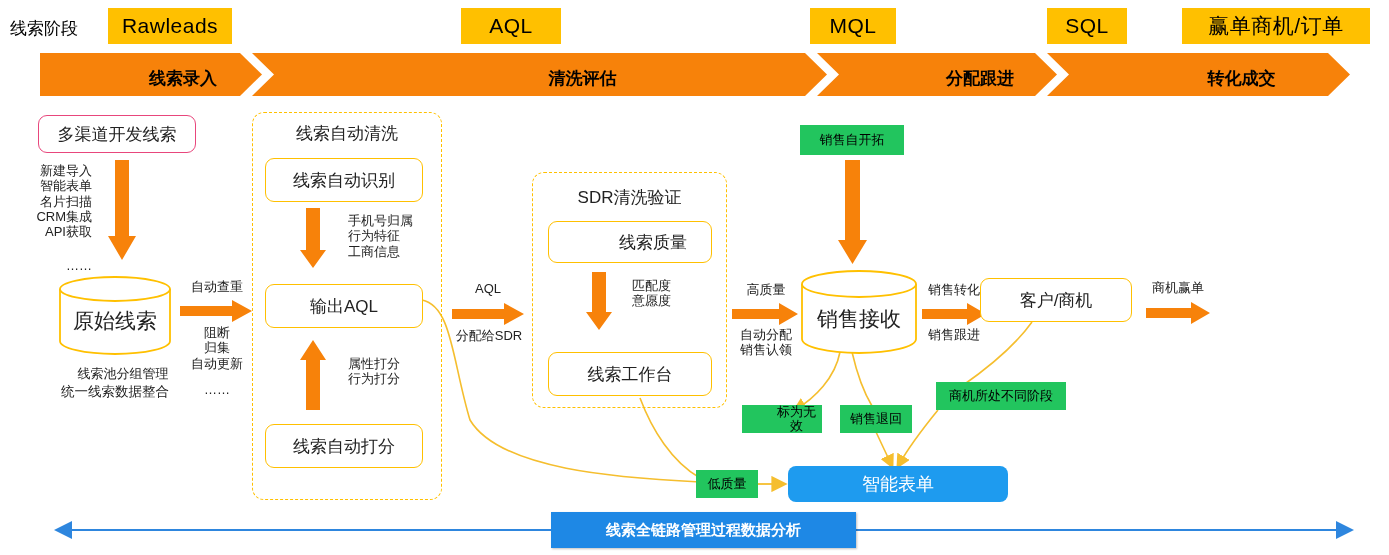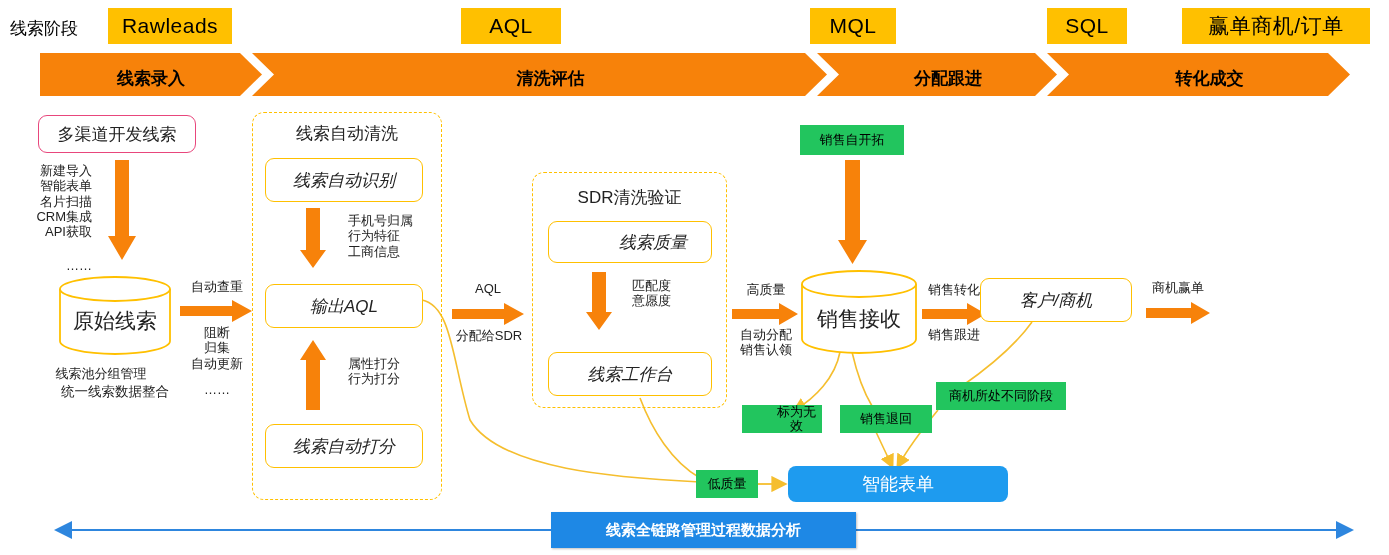--- a/index.html
+++ b/index.html
@@ -11,28 +11,28 @@
   .stage-row-label{font-size:17px;color:#000;line-height:1;}
   .stage-chip{
     background:#FFC000;color:#000;font-size:21px;
     display:flex;align-items:center;justify-content:center;
     letter-spacing:.5px;
   }
   .band-wrap{position:absolute;left:40px;top:53px;width:1310px;height:43px;}
   .band-svg{display:block;}
   .band-label{
     position:absolute;top:0;height:50px;display:flex;align-items:center;justify-content:center;
-    font-size:17px;font-weight:bold;color:#000;
+    font-size:17px;font-weight:bold;color:#000;margin-left:32px;
   }
 
   
   .rbox{
     border:1.6px solid #FFC000;border-radius:9px;background:#fff;
     display:flex;align-items:center;justify-content:center;text-align:center;
-    font-size:17px;color:#222;font-style:italic;
+    font-size:17px;color:#222;
   }
   .pinkbox{
     border:1.8px solid #E8467C;border-radius:9px;background:#fff;
     display:flex;align-items:center;justify-content:center;
     font-size:17px;color:#222;
   }
   .yellowtag{
     background:#22c55e;color:#000;font-size:13px;
     display:flex;align-items:center;justify-content:center;text-align:center;
     line-height:1.1;
@@ -145,21 +145,21 @@
   </svg>
 
   <div class="cyl" style="left:58px;top:276px;width:114px;height:78px;">
     <svg width="114" height="78" viewBox="0 0 114 78">
       <path d="M2,13 L2,65 A55,13 0 0 0 112,65 L112,13" fill="#fff" stroke="#FFC000" stroke-width="1.8"></path>
       <ellipse cx="57" cy="13" rx="55" ry="12" fill="#fff" stroke="#FFC000" stroke-width="1.8"></ellipse>
     </svg>
     <div class="cyl-label" style="top:58%;">原始线索</div>
   </div>
 
-  <div class="abs txt txt-c" style="left:26px;top:366px;width:150px;">线索池分组管理</div>
+  <div class="abs txt txt-c" style="left:48px;top:366px;width:150px;">线索池分组管理</div>
   <div class="abs txt txt-c txt-sm" style="left:40px;top:384px;width:150px;">统一线索数据整合</div>
 
   <div class="abs txt txt-c" style="left:178px;top:279px;width:78px;">自动查重</div>
   <svg class="abs" style="left:180px;top:300px;width:74px;height:24px;">
     <polygon points="0,6 52,6 52,0 72,11 52,22 52,16 0,16" fill="#F7820A"></polygon>
   </svg>
   <div class="abs txt txt-c" style="left:178px;top:325px;width:78px;">阻断
 归集
 自动更新</div>
   <div class="abs txt txt-c" style="left:178px;top:382px;width:78px;">……</div>
@@ -234,20 +234,20 @@
   <div class="abs rbox" style="left:980px;top:278px;width:152px;height:44px;">客户/商机</div>
 
   <div class="abs txt txt-c" style="left:1138px;top:280px;width:80px;">商机赢单</div>
   <svg class="abs" style="left:1146px;top:302px;width:66px;height:24px;">
     <polygon points="0,6 45,6 45,0 64,11 45,22 45,16 0,16" fill="#F7820A"></polygon>
   </svg>
 
 
   <div class="abs yellowtag" style="left:936px;top:382px;width:130px;height:28px;">商机所处不同阶段</div>
   <div class="abs yellowtag" style="left:742px;top:405px;width:80px;height:28px;padding-left:29px;">标为无效</div>
-  <div class="abs yellowtag" style="left:840px;top:405px;width:92px;height:28px;">销售退回</div>
+  <div class="abs yellowtag" style="left:840px;top:405px;width:72px;height:28px;">销售退回</div>
   <div class="abs yellowtag" style="left:696px;top:470px;width:62px;height:28px;">低质量</div>
 
   <div class="abs bluebox" style="left:788px;top:466px;width:220px;height:36px;">智能表单</div>
 
   <div class="abs bottom-chip" style="left:551px;top:512px;width:305px;height:36px;">线索全链路管理过程数据分析</div>
 
 </div>
 
 </body></html>

